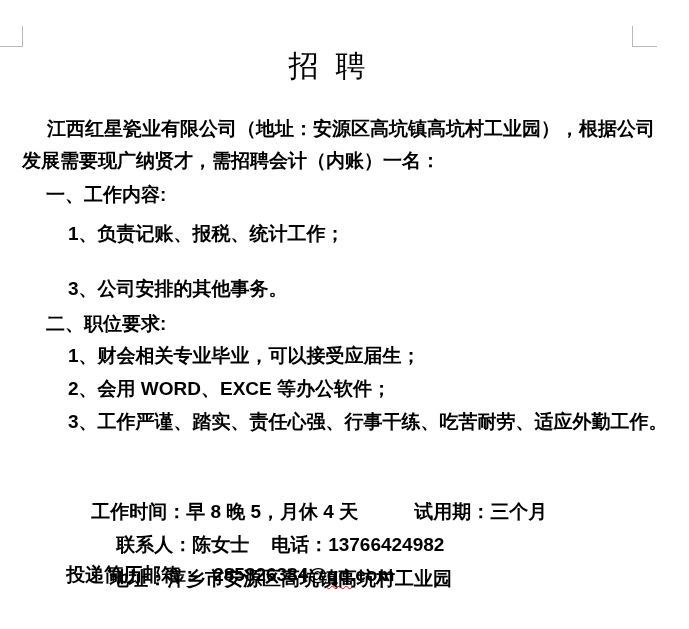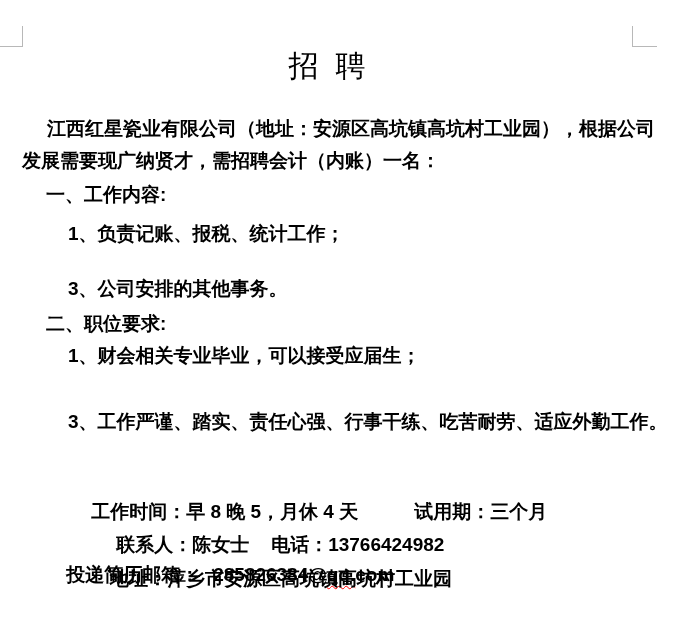--- a/index.html
+++ b/index.html
@@ -82,20 +82,21 @@
 
   <div class="doc-line" style="top:221px;left:68px">1、负责记账、报税、统计工作；</div>
 
 
   <div class="doc-line" style="top:276px;left:68px">3、公司安排的其他事务。</div>
 
   <div class="doc-line" style="top:311px;left:46px">二、职位要求:</div>
 
   <div class="doc-line" style="top:343px;left:68px">1、财会相关专业毕业，可以接受应届生；</div>
 
+  <div class="doc-line" style="top:376px;left:68px">2、会用 WORD、EXCE 等办公软件；</div>
 
   <div class="doc-line" style="top:409px;left:68px">3、工作严谨、踏实、责任心强、行事干练、吃苦耐劳、适应外勤工作。</div>
 
 
   <div class="doc-line" style="top:473px;left:70px">
     <span>工作时间：早 8 晚 5，月休 4 天</span><span class="gap-wide"></span><span>试用期：三个月</span>
   </div>
 
   <div class="doc-line" style="top:506px;left:95px">
     <span>联系人：陈女士</span><span class="gap-mid"></span><span>电话：13766424982</span>

